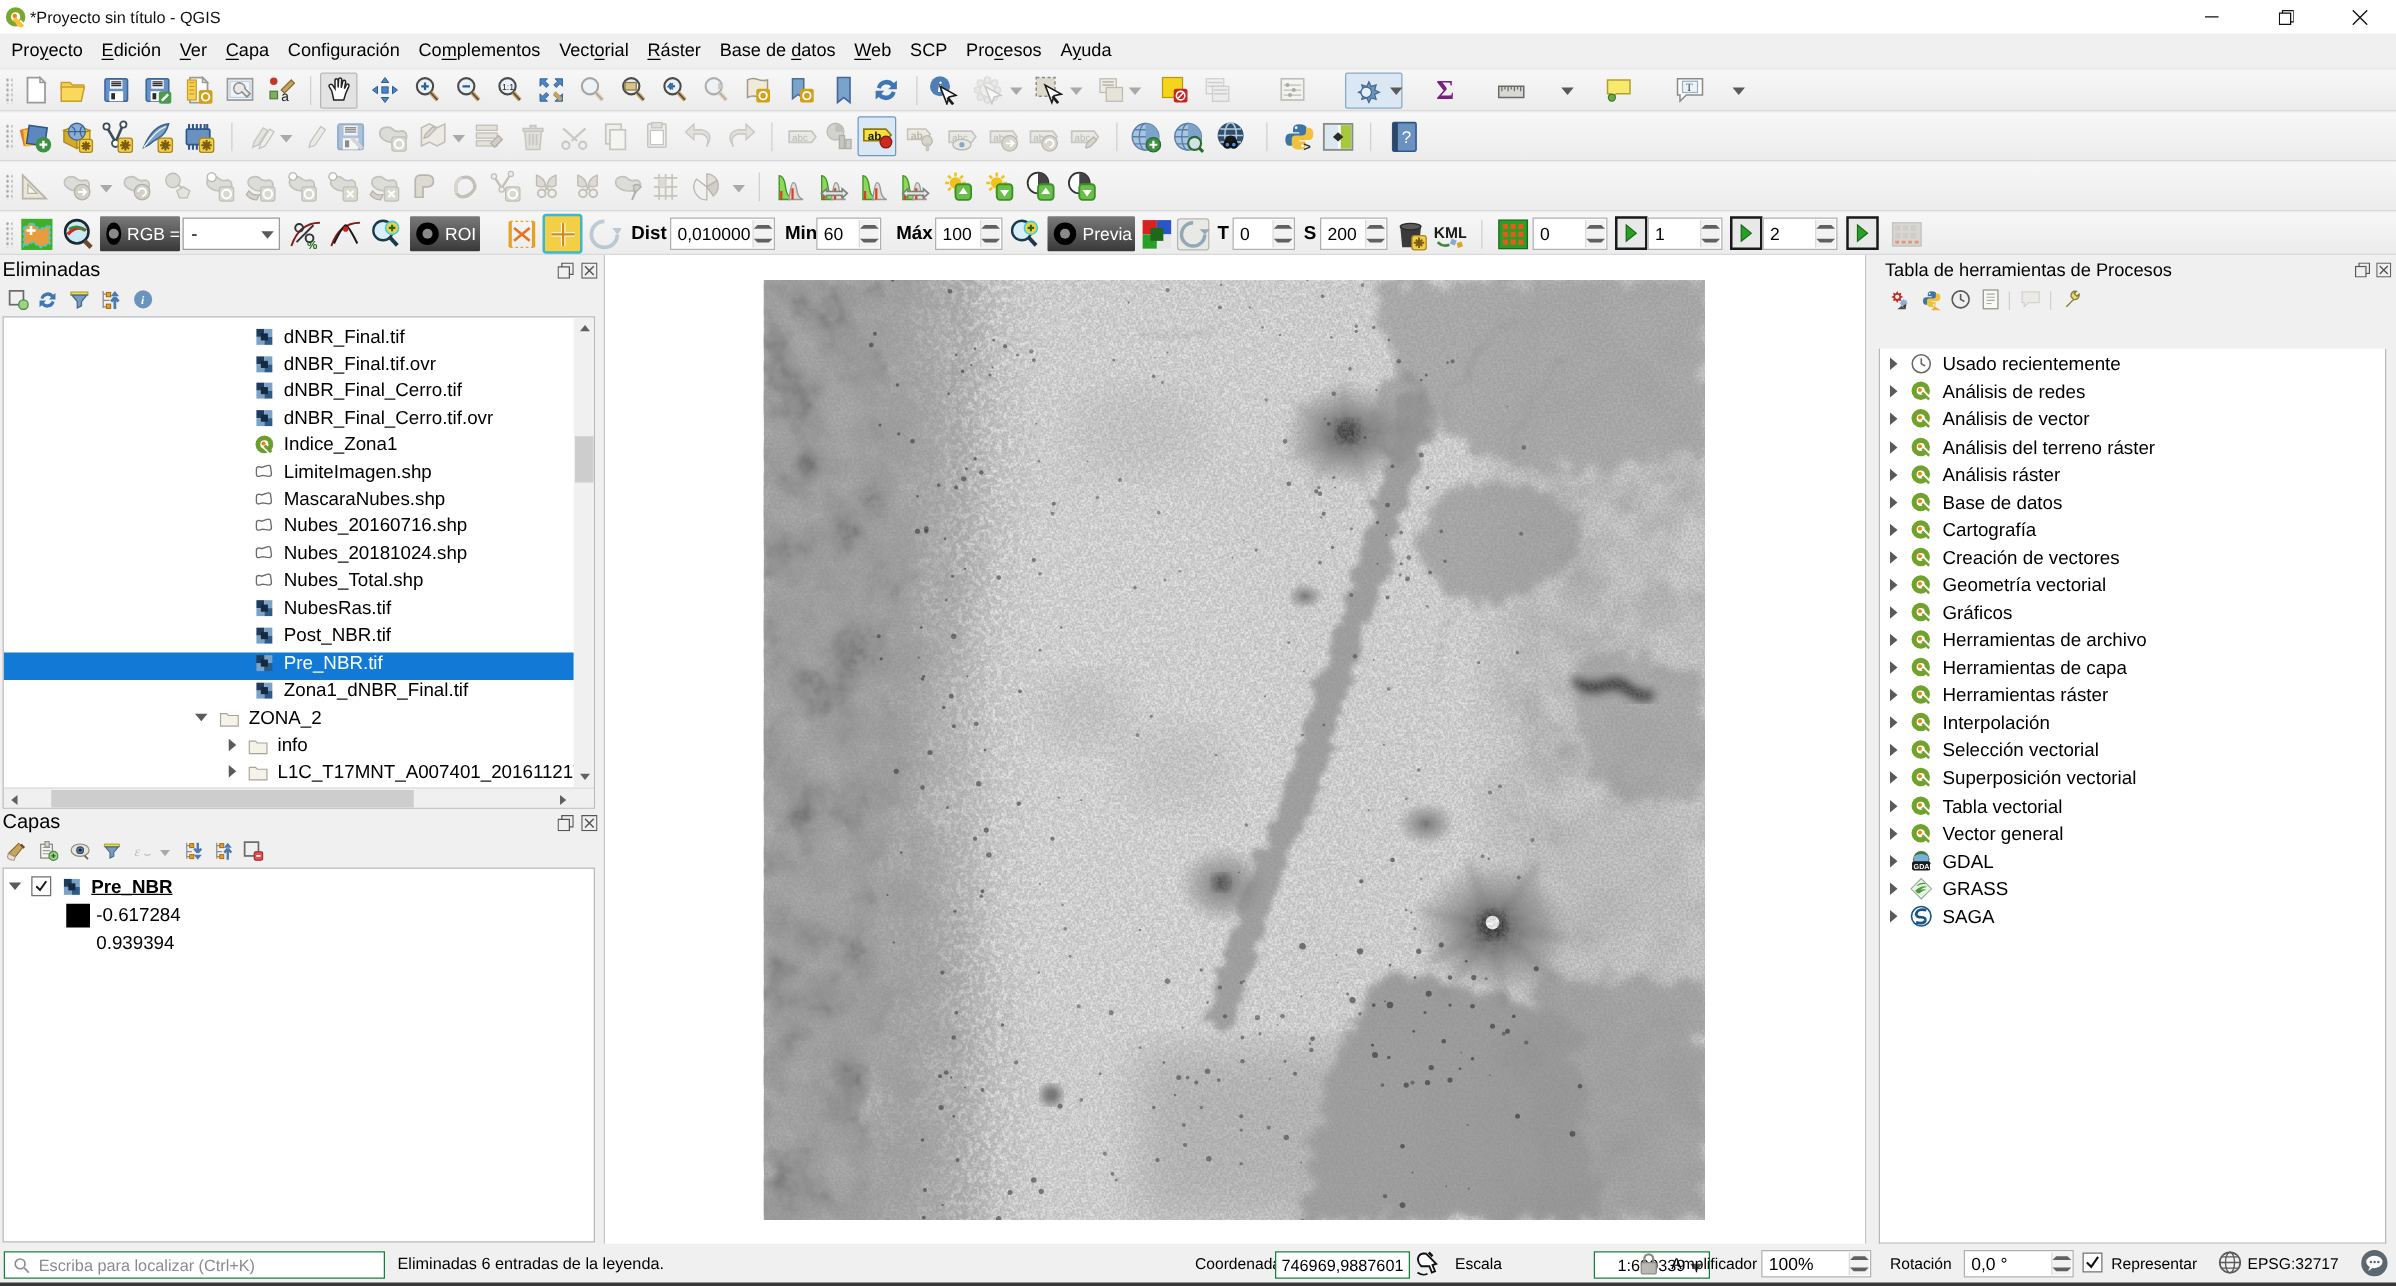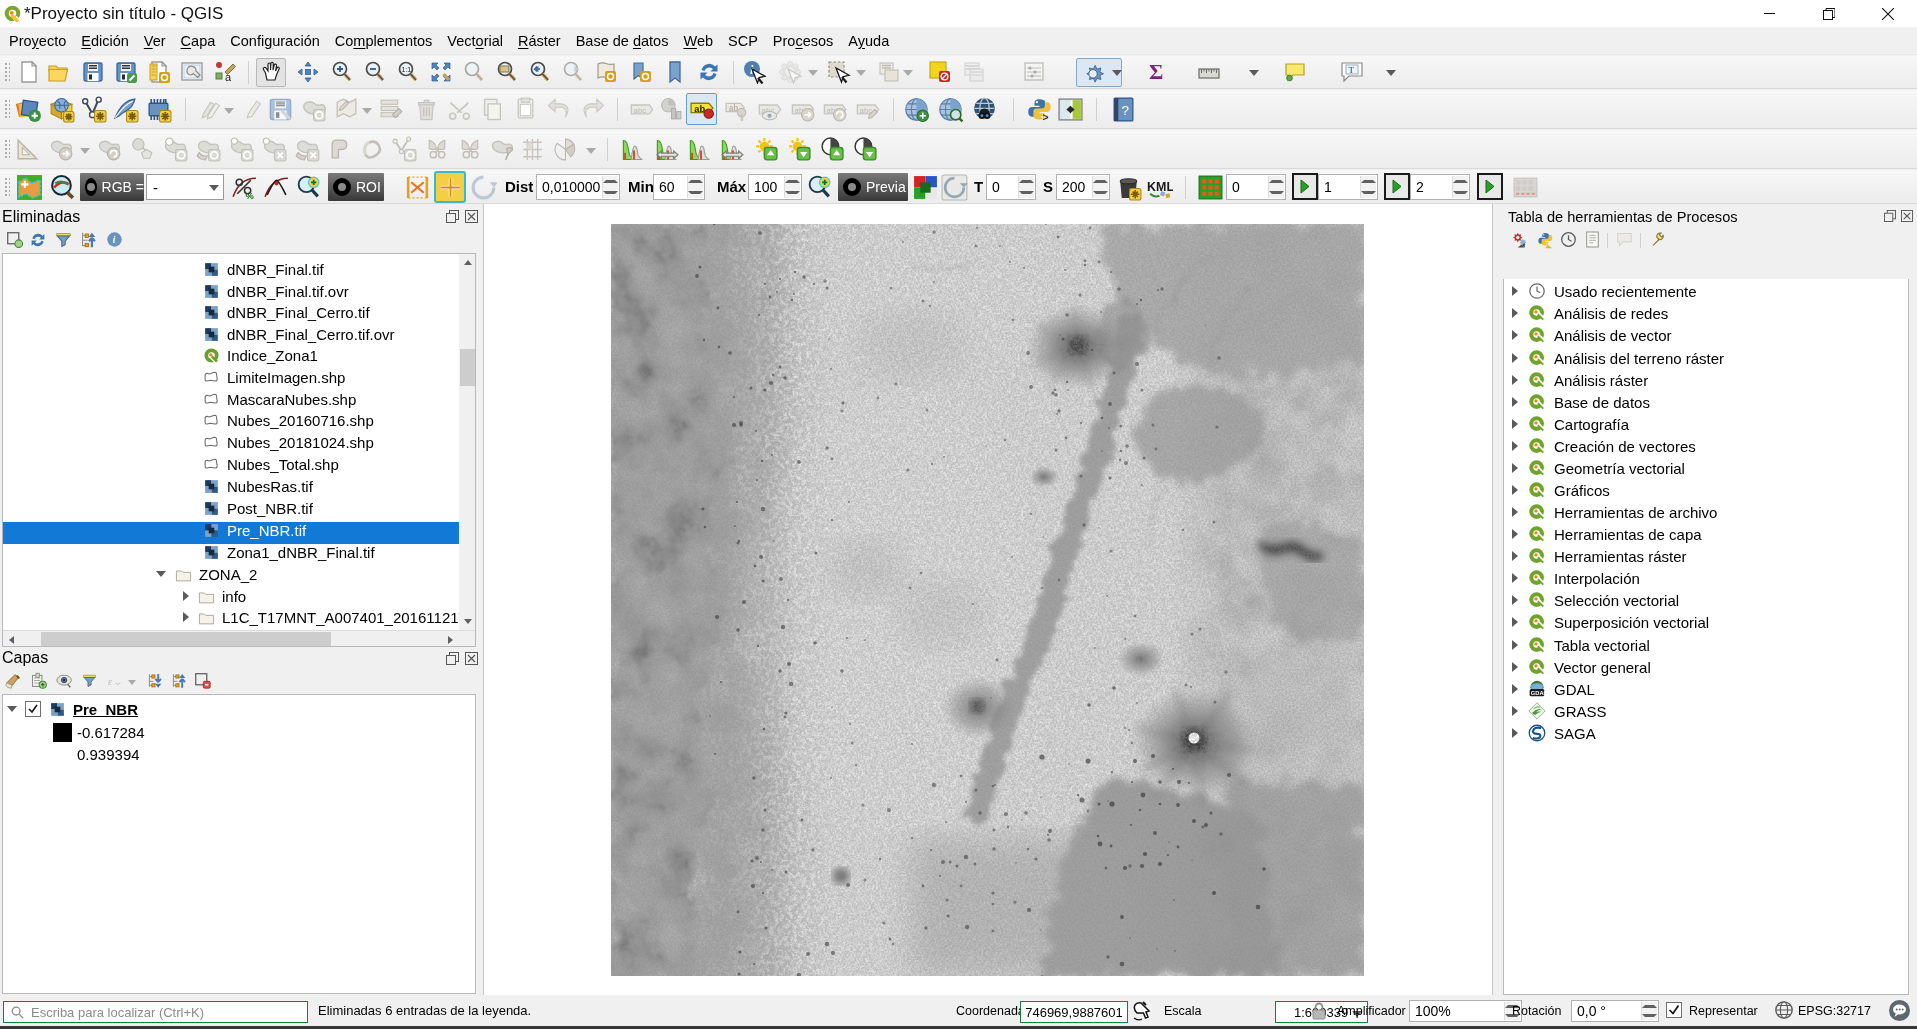--- a/index.html
+++ b/index.html
@@ -1,18 +1,18 @@
 <!DOCTYPE html>
 <html><head><meta charset="utf-8">
 <style>
 *{margin:0;padding:0;box-sizing:border-box}
 html,body{width:1917px;height:1029px;overflow:hidden}
 body{font-family:"Liberation Sans",sans-serif;background:#f0f0f0;position:relative;font-size:15px;color:#000}
 .titlebar{position:absolute;left:0;top:0;width:1917px;height:27px;background:#ffffff;display:flex;align-items:center}
-.title-text{font-size:17px;margin-left:3px;color:#111}
+.title-text{font-size:13px;margin-left:3px;color:#111}
 .winbtns{position:absolute;right:0;top:0;height:27px;display:flex}
 .winbtn{width:59px;height:27px;display:flex;align-items:center;justify-content:center;color:#111}
 .menubar{position:absolute;left:0;top:27px;width:1917px;height:28px;background:#f0f0f0;display:flex;align-items:center;font-size:14.5px;border-bottom:1px solid #e8e8e8}
 .mi{margin:0 7.5px;white-space:nowrap}
 .mi u{text-decoration:underline;text-underline-offset:2px}
 .tb{position:absolute;left:0;width:1917px;background:linear-gradient(#f7f7f7,#ececec);border-bottom:1px solid #d9d9d9}
 #tb1{top:56px;height:33px}
 #tb2{top:90px;height:39px}
 #tb3{top:130px;height:39px}
 #tb4{top:170px;height:34px}
@@ -2154,21 +2154,21 @@
         <path d="M3 18 q4 3 8 1" stroke="#111" stroke-width="1.3" fill="none"></path>
         <path d="M12 2 l3 3" stroke="#111" stroke-width="2"></path>
       </svg></div>
   <div class="sb-lbl" style="left:1164px">Escala</div>
   <div class="sb-input" style="left:1275px;top:6px;width:93px;height:22px;padding-left:18px">1:690339<div class="dd" style="right:5px;top:9px;position:absolute"></div></div>
   <div style="position:absolute;left:1311px;top:6px"><svg width="16" height="20" viewBox="0 0 16 20">
         <rect x="2" y="9" width="12" height="9" rx="1" fill="#b8b8b4" stroke="#8a8a86"></rect>
         <path d="M4.5 9 V6 a3.5 3.5 0 0 1 7 0 v3" fill="none" stroke="#8a8a86" stroke-width="1.8"></path>
       </svg></div>
   <div class="sb-lbl" style="left:1337px">Amplificador</div>
-  <div class="spin" style="left:1409px;top:5px;width:113px;height:22px">100%<div class="arr">
+  <div class="spin" style="left:1409px;top:5px;width:88px;height:22px">100%<div class="arr">
         <div>
           <div class="uarr"></div>
         </div>
         <div>
           <div class="darr"></div>
         </div>
       </div></div>
   <div class="sb-lbl" style="left:1512px">Rotación</div>
   <div class="spin" style="left:1571px;top:5px;width:88px;height:22px">0,0 °<div class="arr">
         <div>

